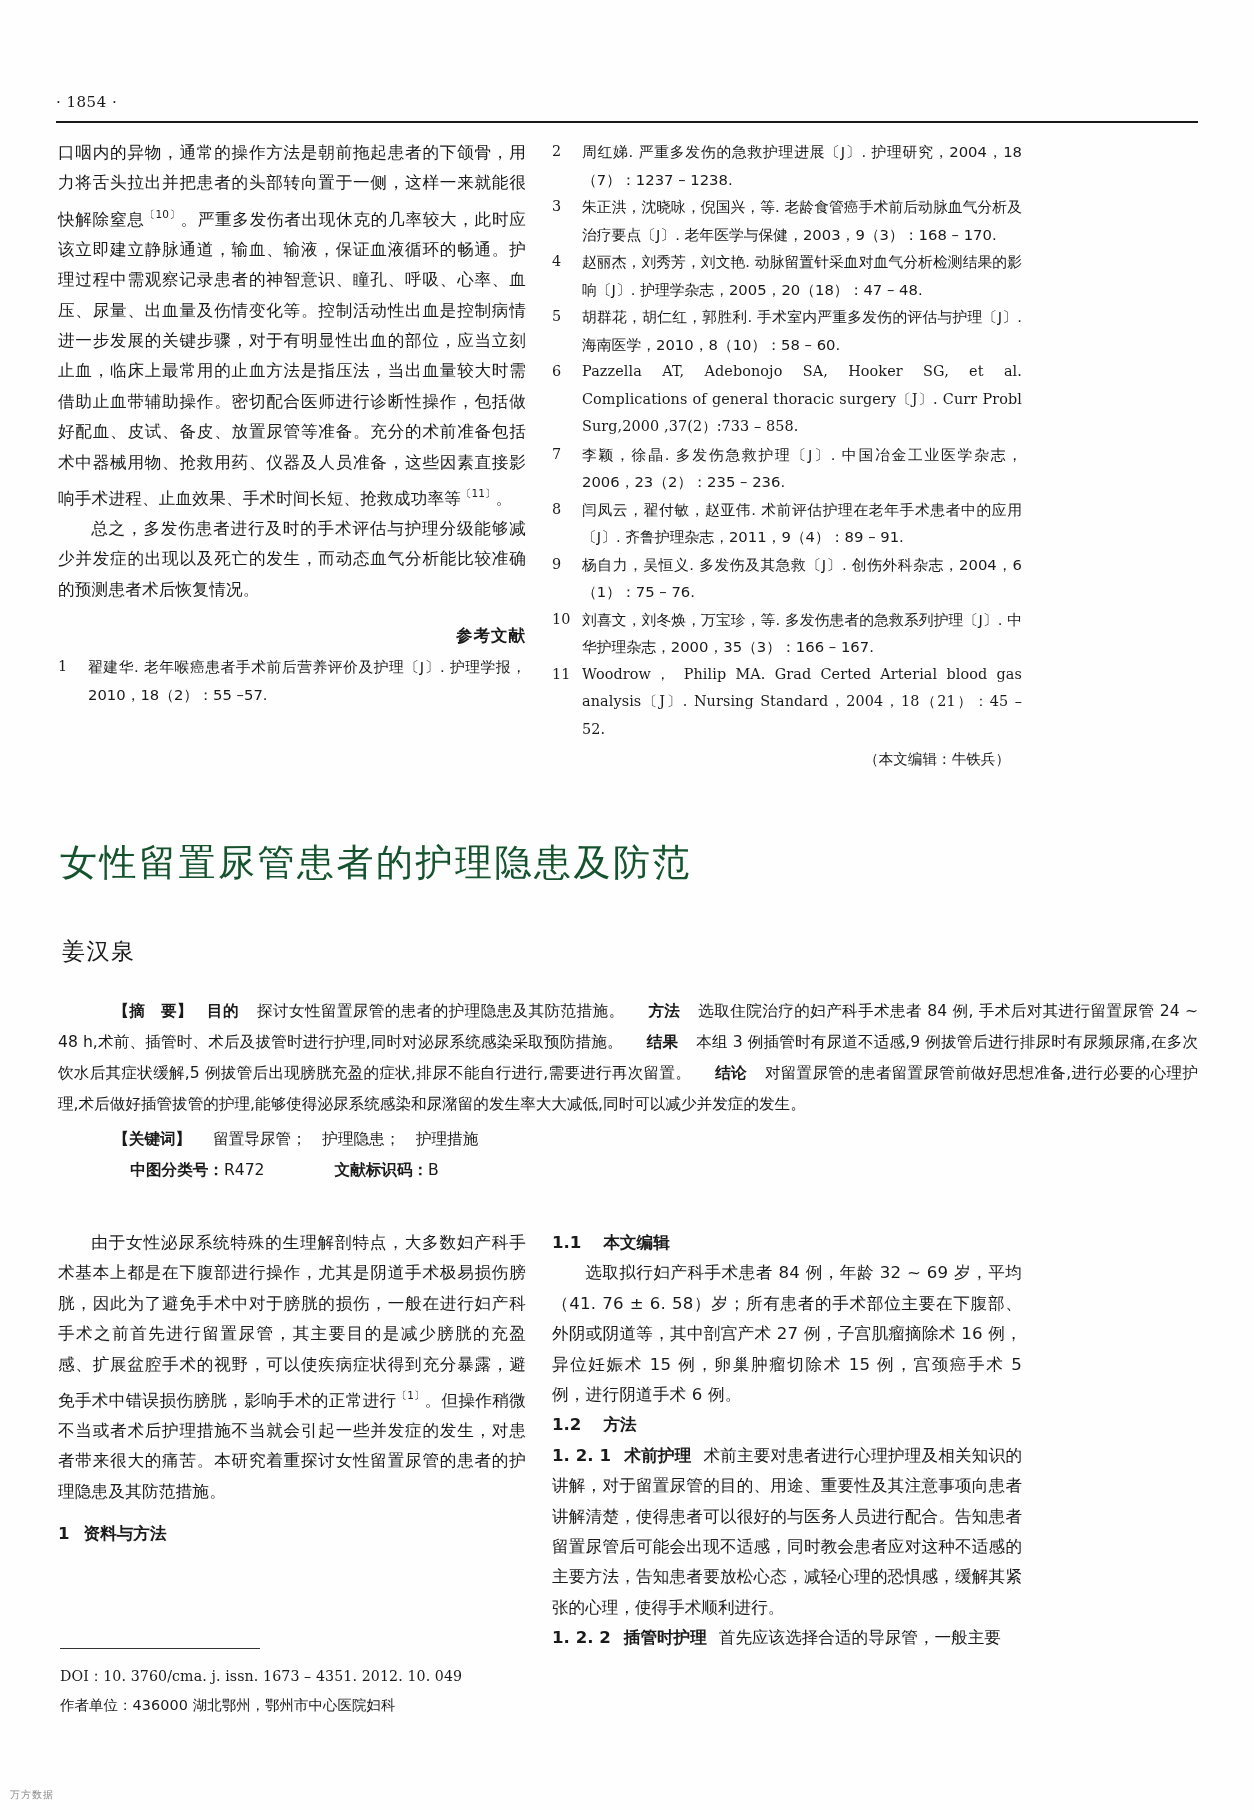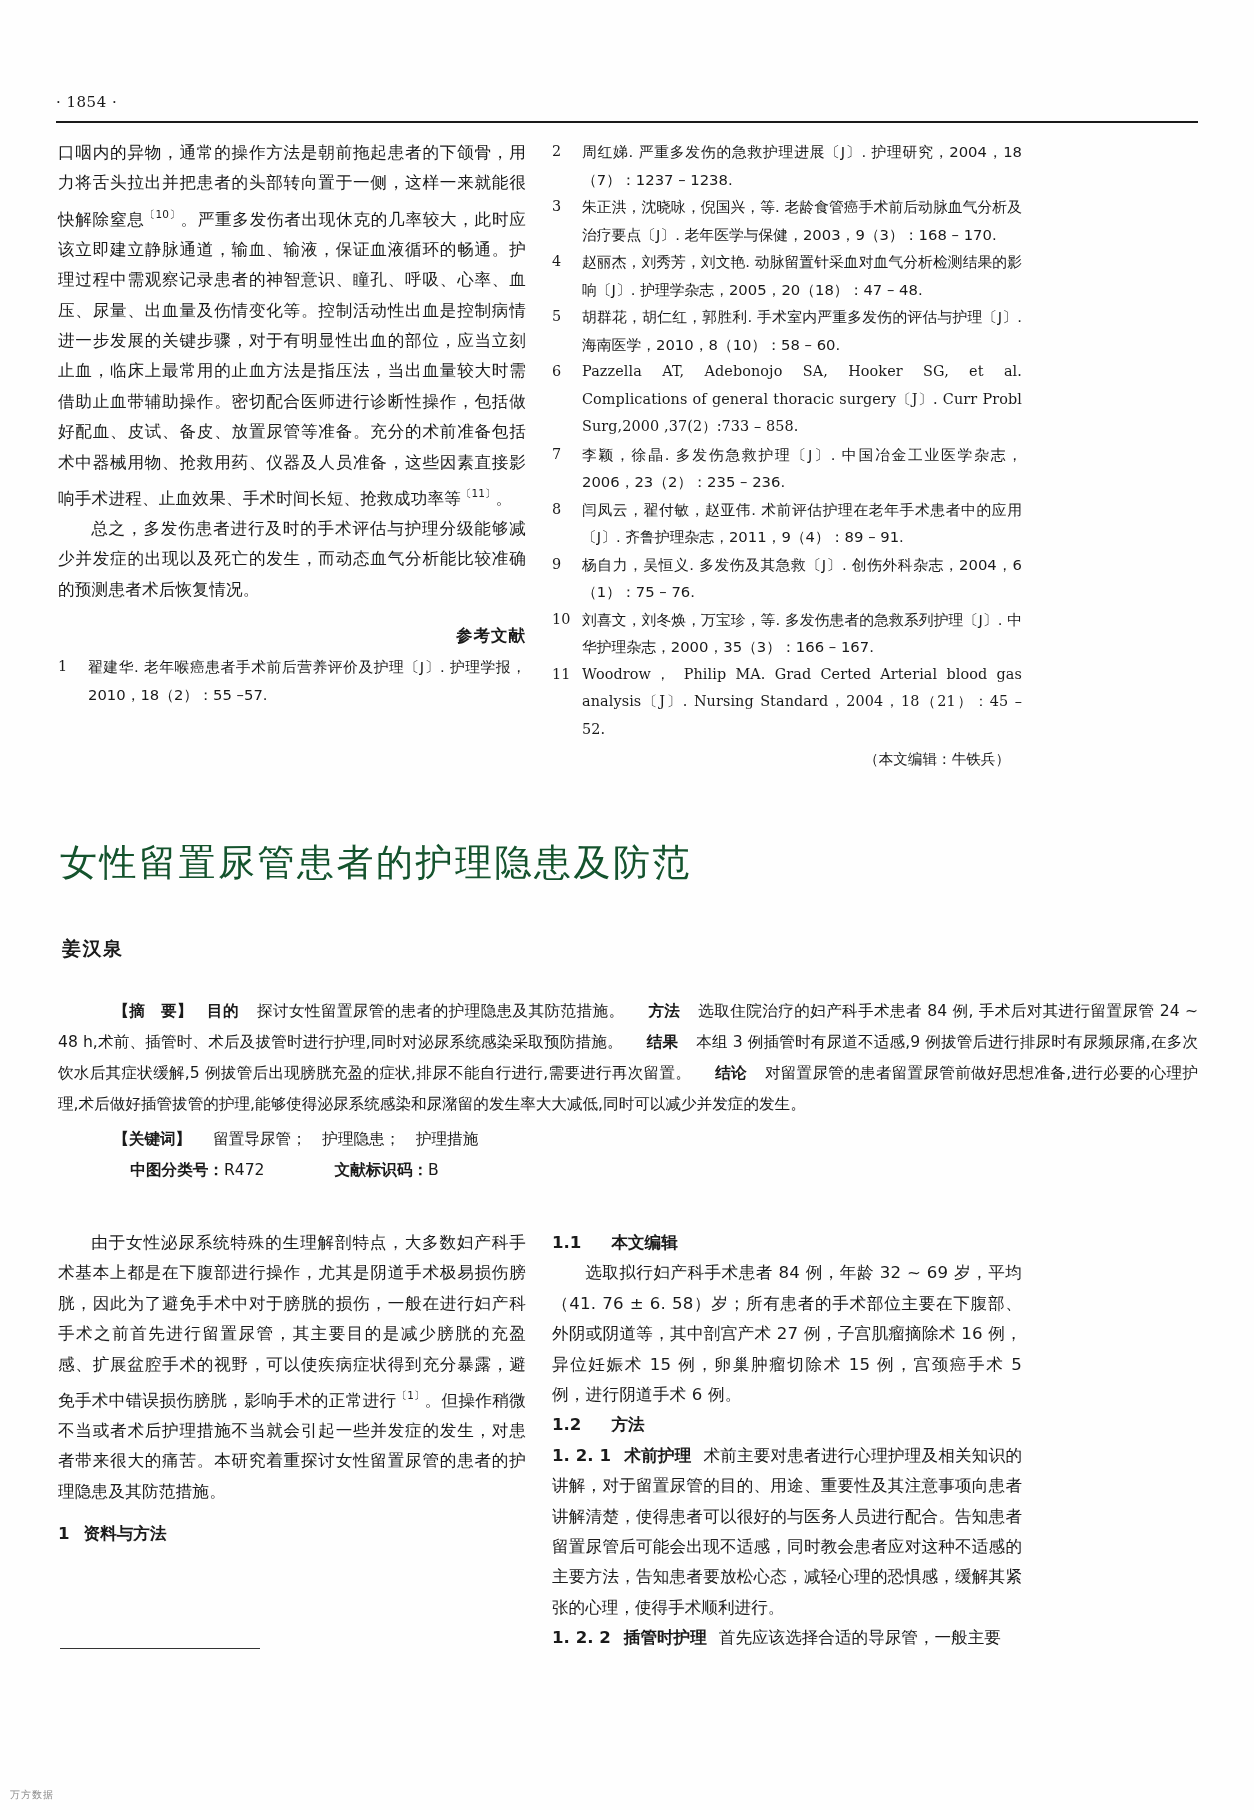--- a/index.html
+++ b/index.html
@@ -147,23 +147,23 @@
     font-family: "DejaVu Sans", "Liberation Sans", sans-serif;
     font-size: 37px;
     letter-spacing: 2.5px;
     color: #14532d;
   }
   .article-author {
     position: absolute;
     left: 62px;
     top: 936px;
     font-family: "DejaVu Sans", "Liberation Sans", sans-serif;
-    font-size: 19px;
+    font-size: 23px;
     letter-spacing: 1.5px;
-    font-weight: bold;
+    font-weight: normal;
     text-align: center;
   }
 
   
   .abstract-wrap {
     position: absolute;
     left: 58px;
     top: 996px;
     width: 1140px;
   }
@@ -215,21 +215,21 @@
     margin: 12px 0 0 0;
   }
   .sec-head .num { margin-right: 14px; }
   .sub-head {
     font-family: "DejaVu Sans", "Liberation Sans", sans-serif;
     font-size: 16.6px;
     font-weight: bold;
     line-height: 30.4px;
     margin: 0;
   }
-  .sub-head .num { margin-right: 20px; }
+  .sub-head .num { margin-right: 12px; }
   .run-in {
     font-family: "DejaVu Sans", "Liberation Sans", sans-serif;
     font-size: 16.6px;
     line-height: 30.4px;
     margin: 0;
     text-align: justify;
     text-justify: inter-ideograph;
   }
   .run-in .num { font-weight: bold; margin-right: 13px; }
   .run-in .rhead { font-weight: bold; margin-right: 12px; }
@@ -362,16 +362,20 @@
     <p class="body-cn indent">选取拟行妇产科手术患者 84 例，年龄 32 ~ 69 岁，平均（41. 76 ± 6. 58）岁；所有患者的手术部位主要在下腹部、外阴或阴道等，其中剖宫产术 27 例，子宫肌瘤摘除术 16 例，异位妊娠术 15 例，卵巢肿瘤切除术 15 例，宫颈癌手术 5 例，进行阴道手术 6 例。</p>
 
     <p class="sub-head"><span class="num">1.2</span><span style="margin-left:10px;">方法</span></p>
 
     <p class="run-in"><span class="num">1. 2. 1</span><span class="rhead">术前护理</span><span>术前主要对患者进行心理护理及相关知识的讲解，对于留置尿管的目的、用途、重要性及其注意事项向患者讲解清楚，使得患者可以很好的与医务人员进行配合。告知患者留置尿管后可能会出现不适感，同时教会患者应对这种不适感的主要方法，告知患者要放松心态，减轻心理的恐惧感，缓解其紧张的心理，使得手术顺利进行。</span></p>
 
     <p class="run-in"><span class="num">1. 2. 2</span><span class="rhead">插管时护理</span><span>首先应该选择合适的导尿管，一般主要</span></p>
   </div>
 
   <div class="foot-rule"></div>
+  <div class="footnotes">
+    <p class="footnote">DOI：10. 3760/cma. j. issn. 1673 – 4351. 2012. 10. 049</p>
+    <p class="footnote cn">作者单位：436000 湖北鄂州，鄂州市中心医院妇科</p>
+  </div>
 
   <div class="watermark">万方数据</div>
 
 </div>
 
 </body></html>

